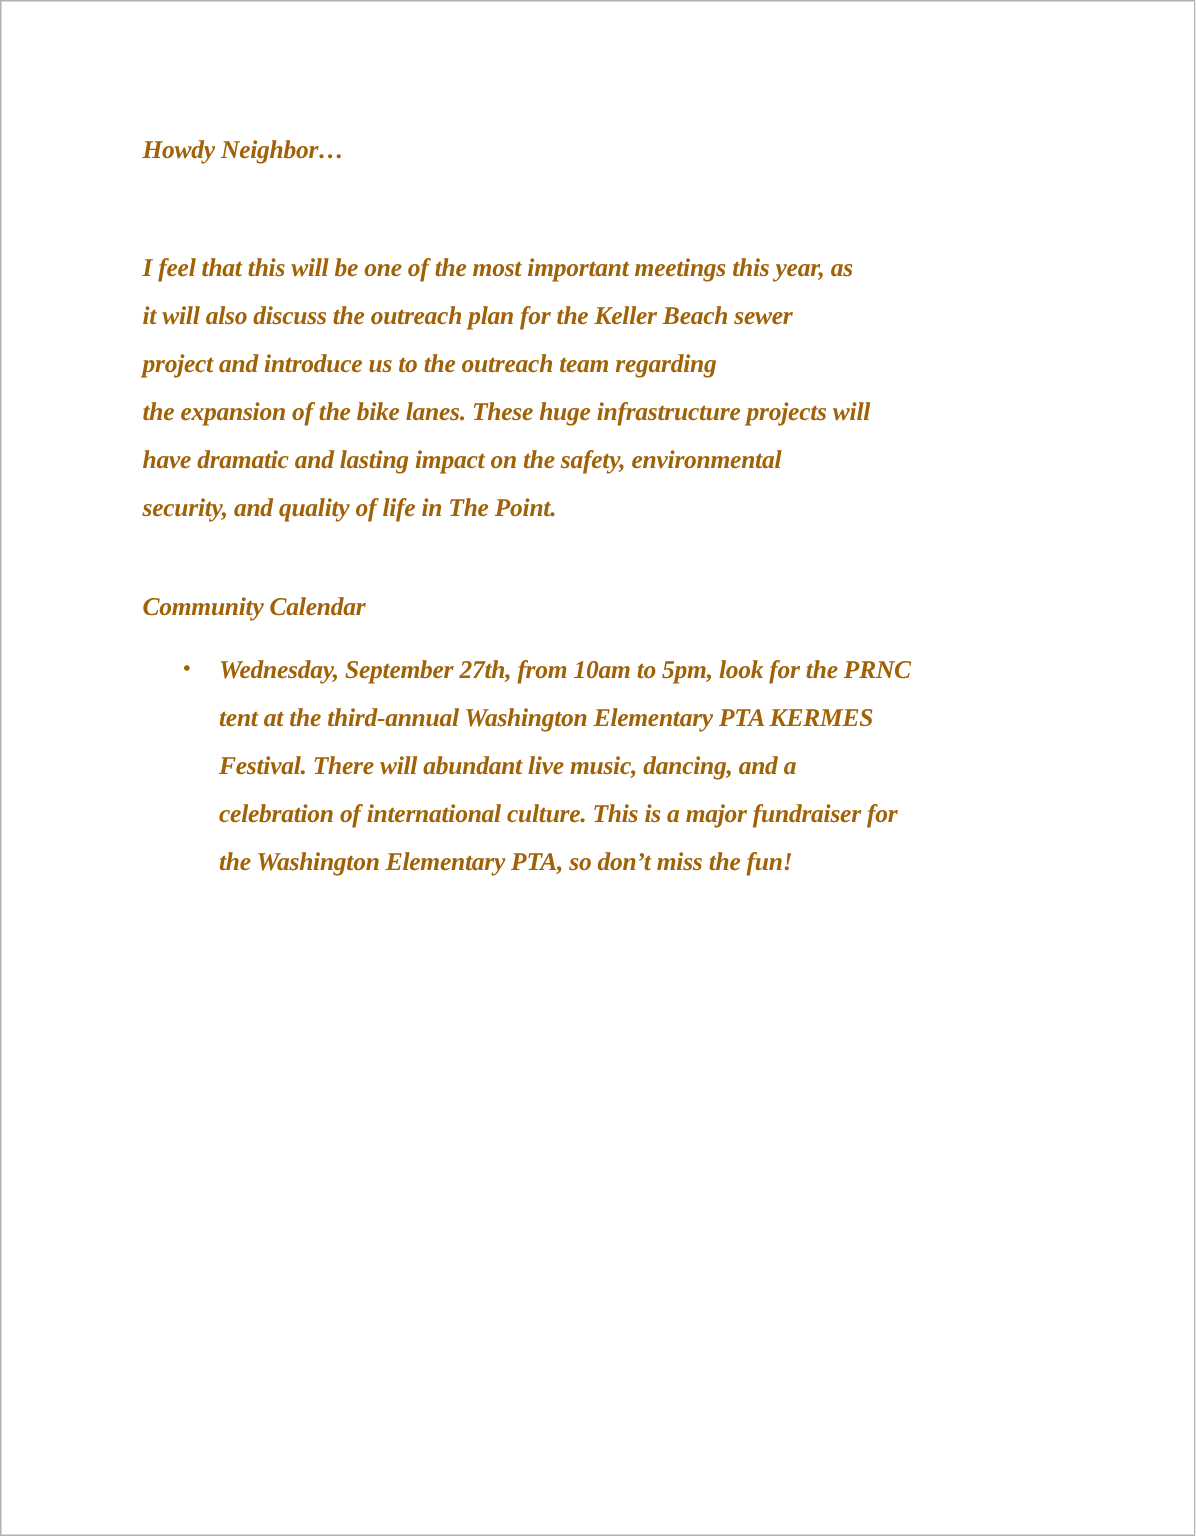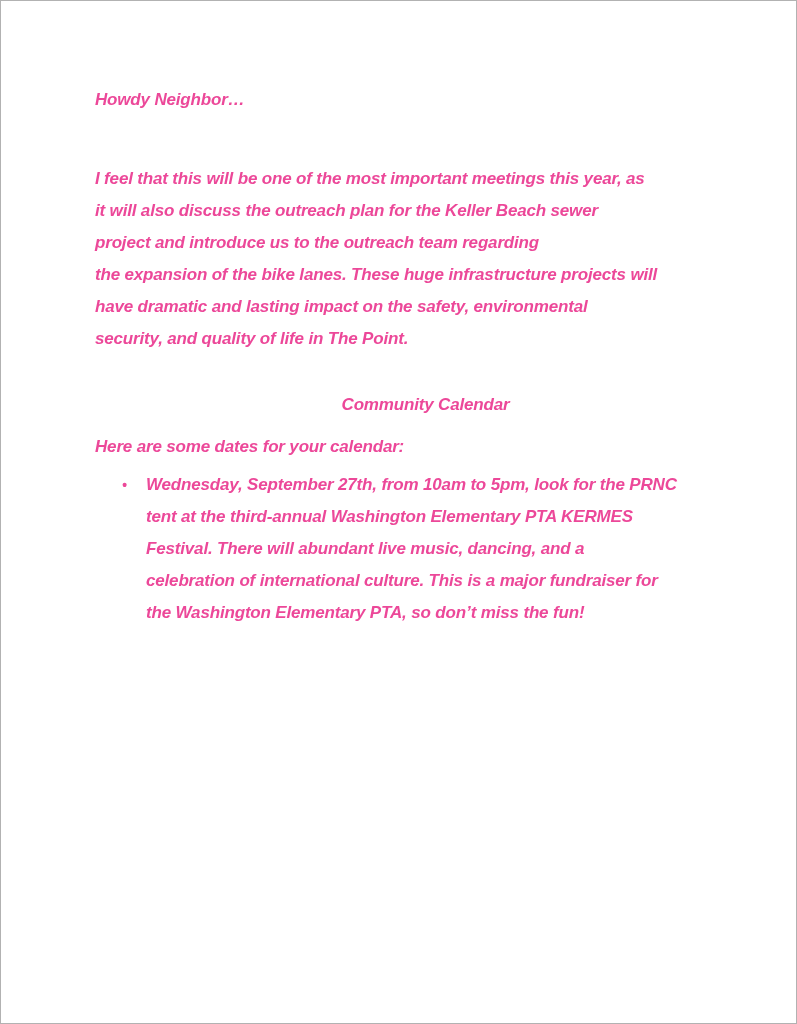--- a/index.html
+++ b/index.html
@@ -9,37 +9,37 @@
   }
   .page {
     position: relative;
     width: 797px;
     height: 1024px;
     box-sizing: border-box;
     background: #ffffff;
     border: 1px solid #b2b2b2;
     padding: 83px 40px 40px 94px;
     overflow: hidden;
-    font-family: Liberation Sans, sans-serif;
+    font-family: Liberation Serif, serif;
     font-weight: bold;
     font-style: italic;
     font-size: 17px;
     line-height: 32px;
     letter-spacing: -0.01em;
-    color: #ec4899;
+    color: #a16207;
   }
   .doc-par {
     margin: 0;
     max-width: 668px;
     white-space: pre-line;
   }
   .mb-47 { margin-bottom: 47px; }
   .mb-44 { margin-bottom: 44px; }
   .mb-34 { margin-bottom: 34px; }
-  .mb-10 { margin-bottom: 10px; text-align: center; }
+  .mb-10 { margin-bottom: 10px; }
   .mb-6  { margin-bottom: 6px; }
   .bullet-list {
     margin: 0;
     padding: 0;
     list-style: none;
     max-width: 668px;
   }
   .bullet-row {
     display: flex;
     align-items: flex-start;
@@ -67,21 +67,20 @@
 
   <p class="doc-par mb-34">I feel that this will be one of the most important meetings this year, as
 it will also discuss the outreach plan for the Keller Beach sewer
 project and introduce us to the outreach team regarding
 the expansion of the bike lanes. These huge infrastructure projects will
 have dramatic and lasting impact on the safety, environmental
 security, and quality of life in The Point.</p>
 
   <p class="doc-par mb-10">Community Calendar</p>
 
-  <p class="doc-par mb-6">Here are some dates for your calendar:</p>
 
   <ul class="bullet-list">
     <li class="bullet-row">
       <span class="bullet-marker">•</span>
       <span class="bullet-text">Wednesday, September 27th, from 10am to 5pm, look for the PRNC
 tent at the third-annual Washington Elementary PTA KERMES
 Festival. There will abundant live music, dancing, and a
 celebration of international culture. This is a major fundraiser for
 the Washington Elementary PTA, so don’t miss the fun!</span>
     </li>

